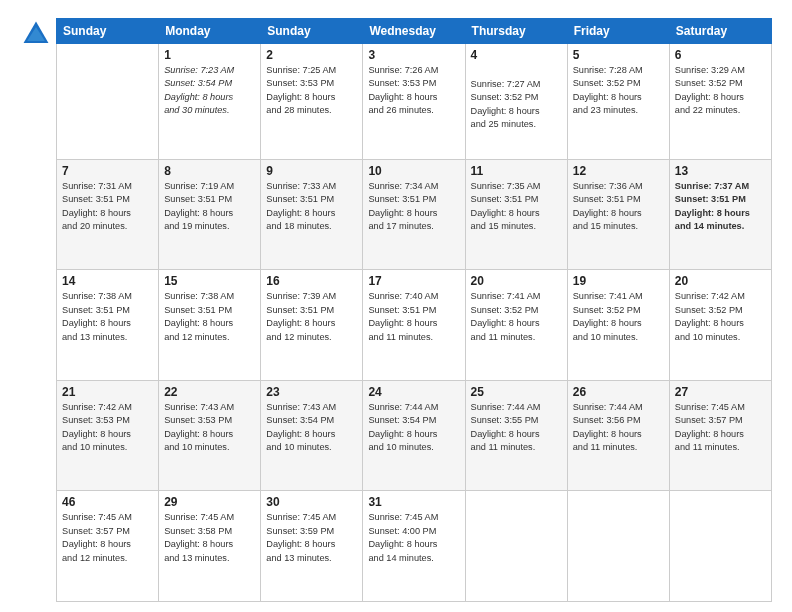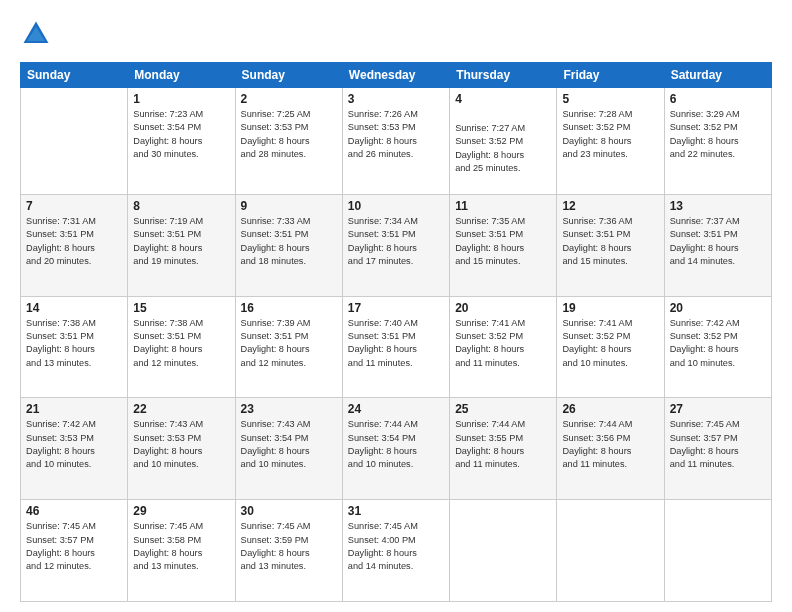--- a/index.html
+++ b/index.html
@@ -8,21 +8,21 @@
       height: 612px;
       font-family: Arial, sans-serif;
       background: #fff;
       overflow: hidden;
     }
     .page {
       width: 792px;
       height: 612px;
       padding: 18px 20px 10px 20px;
       display: flex;
-      flex-direction: column;
+      flex-direction: row;
     }
     .header {
       display: flex;
       justify-content: space-between;
       align-items: flex-start;
       margin-bottom: 12px;
     }
     .logo {
       display: flex;
       align-items: center;
@@ -127,21 +127,21 @@
           <th>Thursday</th>
           <th>Friday</th>
           <th>Saturday</th>
         </tr>
     </thead>
     <tbody>
     <tr>
           <td class="empty-cell"></td>
           <td>
             <span class="day-num">1</span>
-            <div class="cell-content" style="white-space: pre-line;">Sunrise: 7:23 AM
+            <div class="cell-content" style="white-space: pre-line; font-style: italic;">Sunrise: 7:23 AM
 Sunset: 3:54 PM
 Daylight: 8 hours
 and 30 minutes.</div>
           </td>
           <td>
             <span class="day-num">2</span>
             <div class="cell-content" style="white-space: pre-line;">Sunrise: 7:25 AM
 Sunset: 3:53 PM
 Daylight: 8 hours
 and 28 minutes.</div>
@@ -213,21 +213,21 @@
           </td>
           <td>
             <span class="day-num">12</span>
             <div class="cell-content" style="white-space: pre-line;">Sunrise: 7:36 AM
 Sunset: 3:51 PM
 Daylight: 8 hours
 and 15 minutes.</div>
           </td>
           <td>
             <span class="day-num">13</span>
-            <div class="cell-content" style="white-space: pre-line;">Sunrise: 7:37 AM
+            <div class="cell-content" style="white-space: pre-line; font-weight: bold;">Sunrise: 7:37 AM
 Sunset: 3:51 PM
 Daylight: 8 hours
 and 14 minutes.</div>
           </td>
         </tr>
         <tr>
           <td>
             <span class="day-num">14</span>
             <div class="cell-content" style="white-space: pre-line;">Sunrise: 7:38 AM
 Sunset: 3:51 PM

